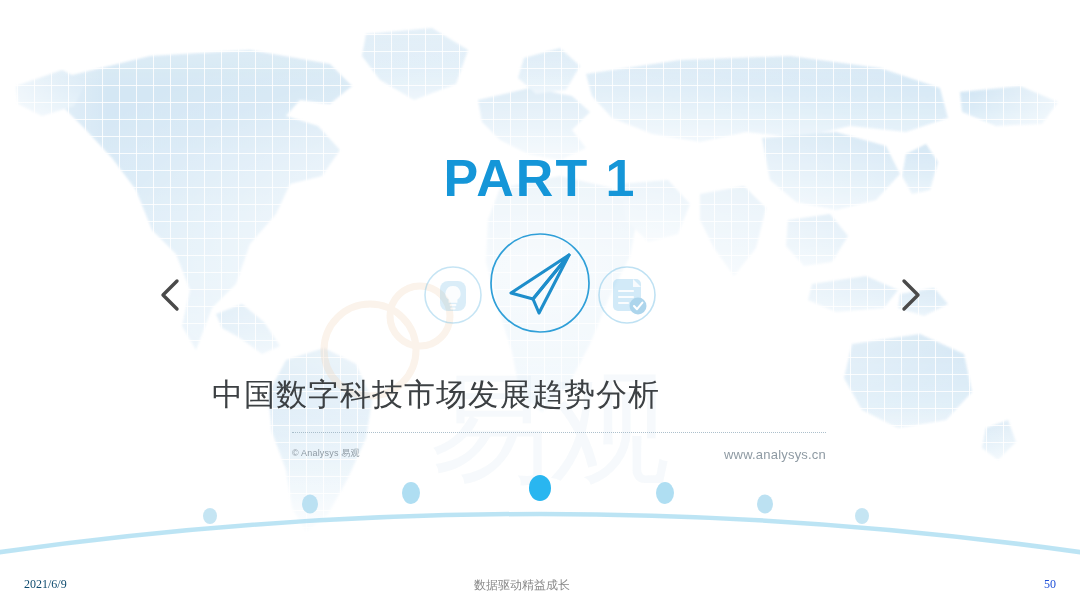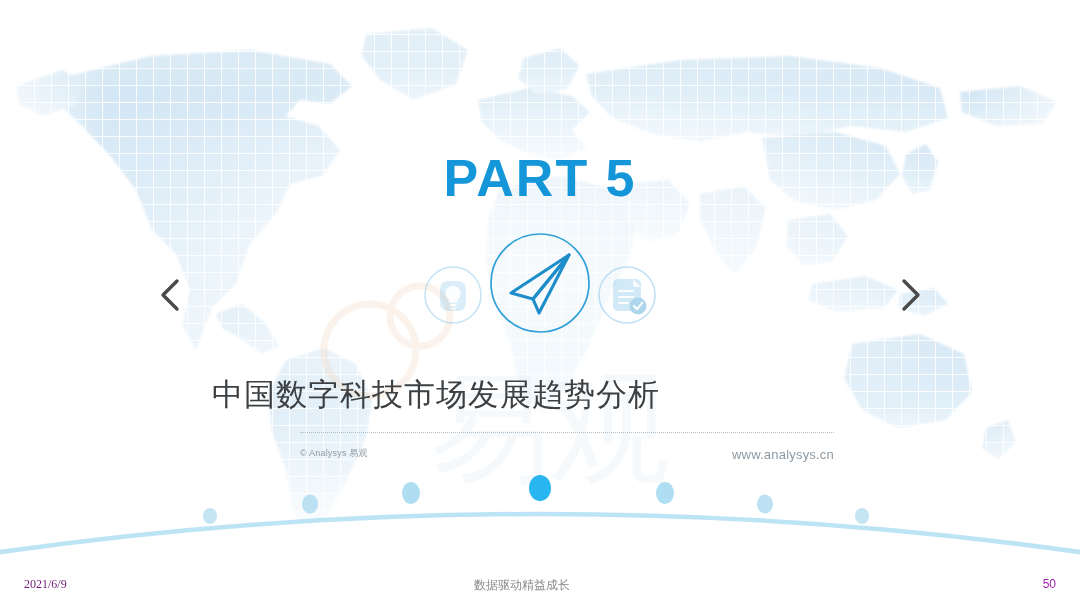--- a/index.html
+++ b/index.html
@@ -132,21 +132,21 @@
     font-size: 31px;
     font-weight: 500;
     color: #3c4043;
     letter-spacing: 1px;
     font-family: "DejaVu Sans", "Liberation Sans", sans-serif;
   }
 
   
   .credit-block {
     position: absolute;
-    left: 300px;
+    left: 292px;
     top: 432px;
     width: 534px;
   }
 
   .dotted-rule {
     width: 100%;
     height: 1px;
     border-top: 1px dotted #9fb6c4;
     opacity: 0.85;
   }
@@ -210,42 +210,42 @@
     width: 1080px;
     height: 45px;
     background: #ffffff;
   }
 
   .footer-date {
     position: absolute;
     left: 24px;
     top: 14px;
     font-size: 12px;
-    color: #701a75;
+    color: #0c4a6e;
     font-family: "Liberation Serif", serif;
   }
 
   .footer-center {
     position: absolute;
     left: 0;
     top: 14px;
     width: 1044px;
     text-align: center;
     font-size: 12px;
     color: #8a8a8a;
     font-family: "DejaVu Sans", sans-serif;
   }
 
   .footer-page {
     position: absolute;
     right: 24px;
     top: 14px;
     font-size: 12px;
-    color: #a21caf;
-    font-family: Liberation Sans, sans-serif;
+    color: #1d4ed8;
+    font-family: Liberation Serif, serif;
   }
 </style>
 </head>
 <body>
 
 <div id="page">
 
   <div id="slide">
 
     <div class="map-layer">
@@ -317,21 +317,21 @@
         <g fill="none" stroke="#f0d2b4" stroke-width="7" opacity="0.55">
           <circle cx="70" cy="120" r="46"></circle>
           <circle cx="120" cy="86" r="30"></circle>
         </g>
         <g fill="#dfeaf2" opacity="0.55" font-size="120" font-family="'DejaVu Sans', sans-serif">
           <text x="130" y="240">易观</text>
         </g>
       </svg>
     </div>
 
-    <div class="part-label">PART 5</div>
+    <div class="part-label">PART 1</div>
 
     <div class="icon-cluster">
 
       <svg class="icon-side icon-left" viewBox="0 0 78 78">
         <g opacity="0.34">
           <circle cx="39" cy="39" r="28" fill="none" stroke="#5ab3e0" stroke-width="1.6"></circle>
           <rect x="26" y="25" width="26" height="30" rx="8" fill="#3ba3dd" opacity="0.55"></rect>
           <path d="M39 30 a7.5 7.5 0 0 0 -4.4 13.6 l0 3.2 h8.8 l0 -3.2 A7.5 7.5 0 0 0 39 30 Z" fill="#ffffff" opacity="0.9"></path>
           <rect x="35.6" y="48" width="6.8" height="2.2" rx="1.1" fill="#ffffff" opacity="0.9"></rect>
           <rect x="36.4" y="51.6" width="5.2" height="2" rx="1" fill="#ffffff" opacity="0.9"></rect>

